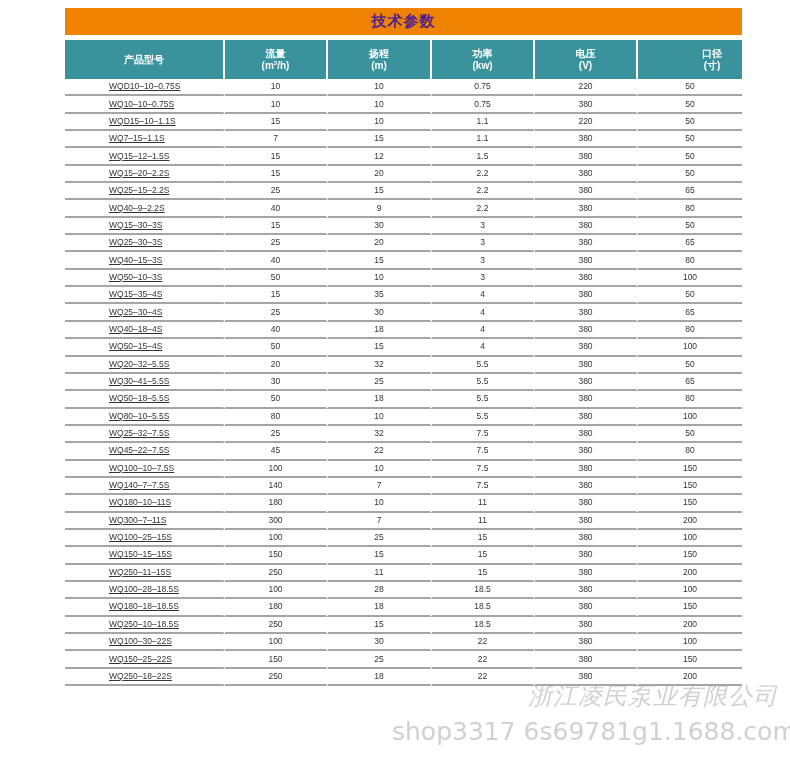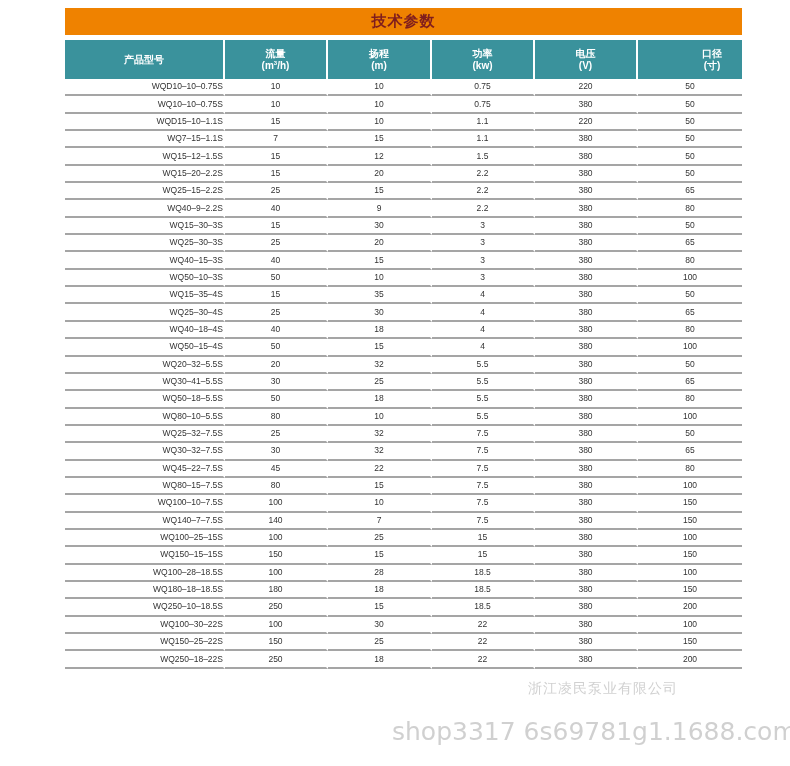--- a/index.html
+++ b/index.html
@@ -1,34 +1,34 @@
 <!DOCTYPE html>
 <html><head>
 <meta charset="utf-8">
 <style>
   html, body { margin: 0; padding: 0; background: #ffffff; }
   body { width: 790px; height: 766px; position: relative; overflow: hidden;
          font-family: "Liberation Sans", "DejaVu Sans", sans-serif; }
   .title-bar { position: absolute; left: 65px; top: 8px; width: 677px; height: 27px;
-               background: #ef8200; color: #7f1d1d; font-weight: bold; font-size: 15px;
+               background: #ef8200; color: #4c1d95; font-weight: bold; font-size: 15px;
                display: flex; align-items: center; justify-content: center; letter-spacing: 1px; }
   table.spec { position: absolute; left: 65px; top: 40px; width: 677px;
                border-collapse: separate; border-spacing: 0; table-layout: fixed; }
   table.spec th { background: #3a929c; color: #ffffff; font-weight: bold; font-size: 10px;
                   height: 39px; padding: 0; text-align: center; line-height: 12px;
                   border-right: 2px solid #ffffff; }
   table.spec th:last-child { border-right: none; padding-left: 44px; }
   table.spec td { height: 15.35px; padding: 0; font-size: 8.5px; color: #333333; text-align: center;
                   border-bottom: 2px solid #a5a5a5; line-height: 15px; white-space: nowrap;
                   border-right: 2px solid #ffffff; }
   table.spec td:last-child { border-right: none; }
-  table.spec td.model { text-align: right; padding-left: 44px; }
+  table.spec td.model { text-align: left; padding-left: 44px; text-decoration: underline; }
   sup { font-size: 6px; line-height: 0; }
   .watermark { position: absolute; color: rgba(170,170,170,0.55); pointer-events: none; white-space: nowrap; }
-  .wm1 { left: 528px; top: 680px; font-size: 14px; letter-spacing: 1px; }
+  .wm1 { left: 528px; top: 680px; font-size: 24px; letter-spacing: 1px; font-style: italic; }
   .wm2 { left: 392px; top: 717px; font-size: 25px; font-family: "DejaVu Sans", sans-serif; }
 </style>
 </head>
 <body>
 
 <div class="title-bar">技术参数</div>
 
 <table class="spec">
   <colgroup>
     <col style="width:160px">
@@ -211,74 +211,82 @@
       </tr>
       <tr>
         <td class="model">WQ25–32–7.5S</td>
         <td>25</td>
         <td>32</td>
         <td>7.5</td>
         <td>380</td>
         <td>50</td>
       </tr>
       <tr>
-        <td class="model">WQ30–32–7.5S</td>
-        <td>30</td>
-        <td>32</td>
-        <td>7.5</td>
-        <td>380</td>
-        <td>65</td>
-      </tr>
-      <tr>
         <td class="model">WQ45–22–7.5S</td>
         <td>45</td>
         <td>22</td>
         <td>7.5</td>
         <td>380</td>
         <td>80</td>
       </tr>
       <tr>
-        <td class="model">WQ80–15–7.5S</td>
-        <td>80</td>
-        <td>15</td>
-        <td>7.5</td>
-        <td>380</td>
-        <td>100</td>
-      </tr>
-      <tr>
         <td class="model">WQ100–10–7.5S</td>
         <td>100</td>
         <td>10</td>
         <td>7.5</td>
         <td>380</td>
         <td>150</td>
       </tr>
       <tr>
         <td class="model">WQ140–7–7.5S</td>
         <td>140</td>
         <td>7</td>
         <td>7.5</td>
         <td>380</td>
         <td>150</td>
       </tr>
       <tr>
+        <td class="model">WQ180–10–11S</td>
+        <td>180</td>
+        <td>10</td>
+        <td>11</td>
+        <td>380</td>
+        <td>150</td>
+      </tr>
+      <tr>
+        <td class="model">WQ300–7–11S</td>
+        <td>300</td>
+        <td>7</td>
+        <td>11</td>
+        <td>380</td>
+        <td>200</td>
+      </tr>
+      <tr>
         <td class="model">WQ100–25–15S</td>
         <td>100</td>
         <td>25</td>
         <td>15</td>
         <td>380</td>
         <td>100</td>
       </tr>
       <tr>
         <td class="model">WQ150–15–15S</td>
         <td>150</td>
         <td>15</td>
         <td>15</td>
         <td>380</td>
         <td>150</td>
+      </tr>
+      <tr>
+        <td class="model">WQ250–11–15S</td>
+        <td>250</td>
+        <td>11</td>
+        <td>15</td>
+        <td>380</td>
+        <td>200</td>
       </tr>
       <tr>
         <td class="model">WQ100–28–18.5S</td>
         <td>100</td>
         <td>28</td>
         <td>18.5</td>
         <td>380</td>
         <td>100</td>
       </tr>
       <tr>

